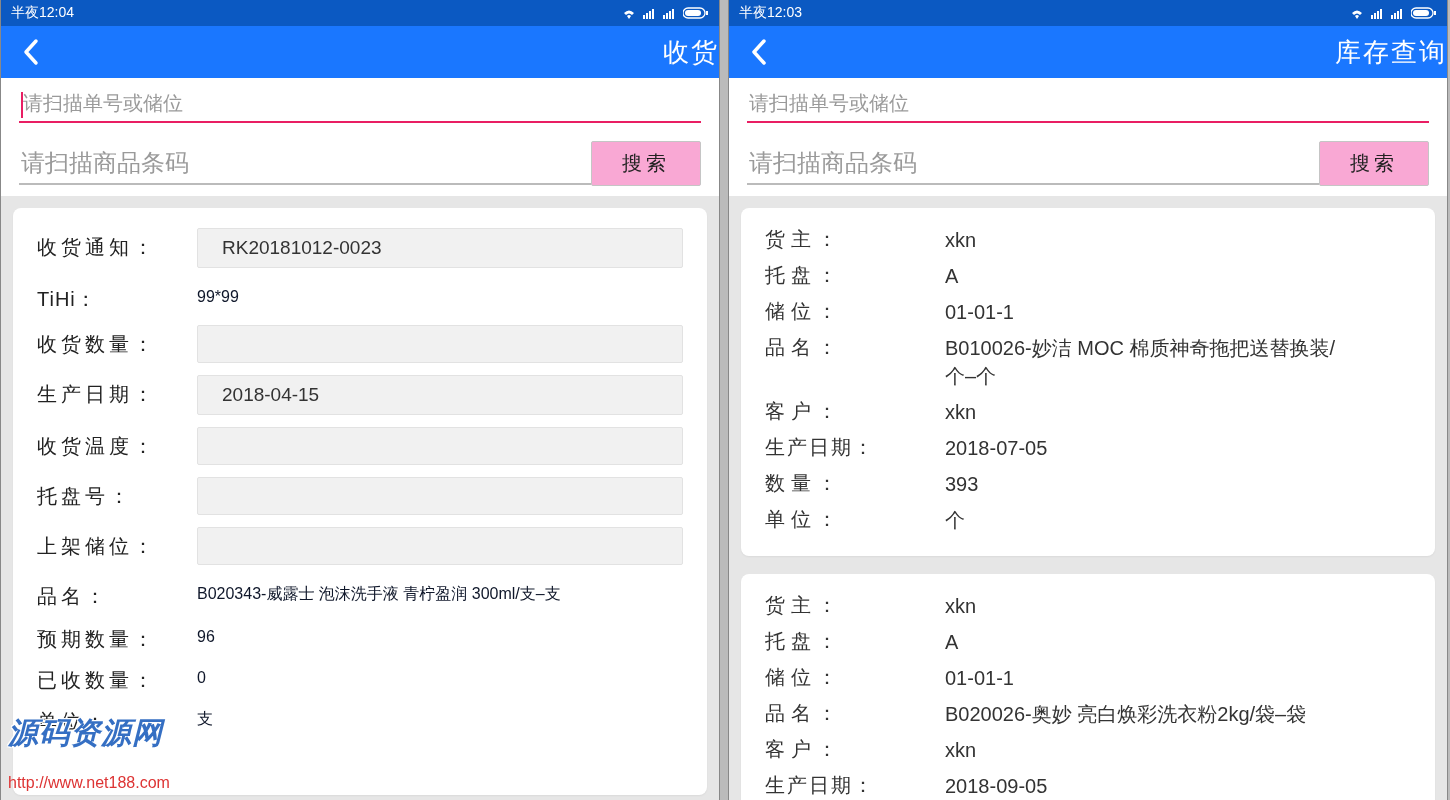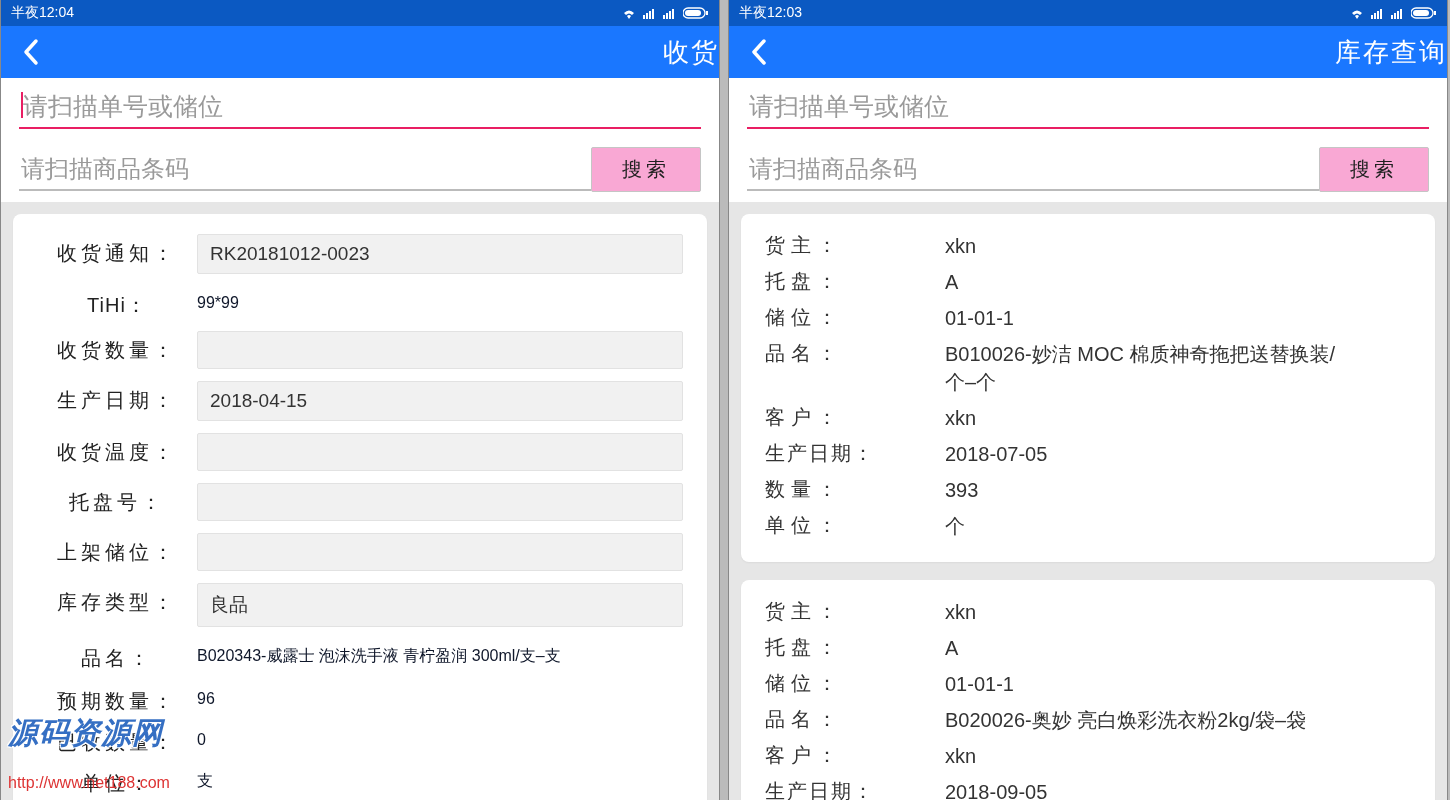--- a/index.html
+++ b/index.html
@@ -48,21 +48,21 @@
   }
   .header-title { font-size: 26px; font-weight: 500; letter-spacing: 2px; }
   .search-zone {
     background: #fff;
     padding: 8px 18px 10px 18px;
   }
   .scan-input {
     width: 100%;
     border: none;
     border-bottom: 2px solid #e91e63;
-    font-size: 25px;
+    font-size: 20px;
     color: #888;
     padding: 6px 2px;
     outline: none;
     background: transparent;
   }
   .scan-input::placeholder { color: #9a9a9a; }
   .cursor-line {
     display: inline-block;
     width: 2px; height: 26px;
     background: #e91e63;
@@ -115,34 +115,33 @@
     min-height: 40px;
   }
   .row-tight { min-height: 32px; padding: 4px 0; }
   .label {
     width: 160px;
     font-size: 20px;
     color: #222;
     letter-spacing: 4px;
     flex-shrink: 0;
     padding-top: 6px;
-    text-align: center;
   }
   .value {
     font-size: 16px;
     color: #0f172a;
     padding-top: 6px;
     line-height: 1.4;
   }
   .value-box {
     flex: 1;
     background: #f1f1f1;
     border: 1px solid #e2e2e2;
     border-radius: 2px;
-    padding: 8px 12px;
+    padding: 8px 24px;
     font-size: 19px;
     color: #333;
     min-height: 38px;
   }
   .q-row {
     display: flex;
     padding: 4px 0;
     align-items: flex-start;
   }
   .q-label {
@@ -259,24 +258,20 @@
       </div>
       <div class="row">
         <div class="label">托盘号：</div>
         <div class="value-box"></div>
       </div>
       <div class="row">
         <div class="label">上架储位：</div>
         <div class="value-box"></div>
       </div>
       <div class="row">
-        <div class="label">库存类型：</div>
-        <div class="value-box">良品</div>
-      </div>
-      <div class="row">
         <div class="label">品名：</div>
         <div class="value" style="max-width:380px">B020343-威露士 泡沫洗手液 青柠盈润 300ml/支–支</div>
       </div>
       <div class="row row-tight">
         <div class="label">预期数量：</div>
         <div class="value">96</div>
       </div>
       <div class="row row-tight">
         <div class="label">已收数量：</div>
         <div class="value">0</div>

